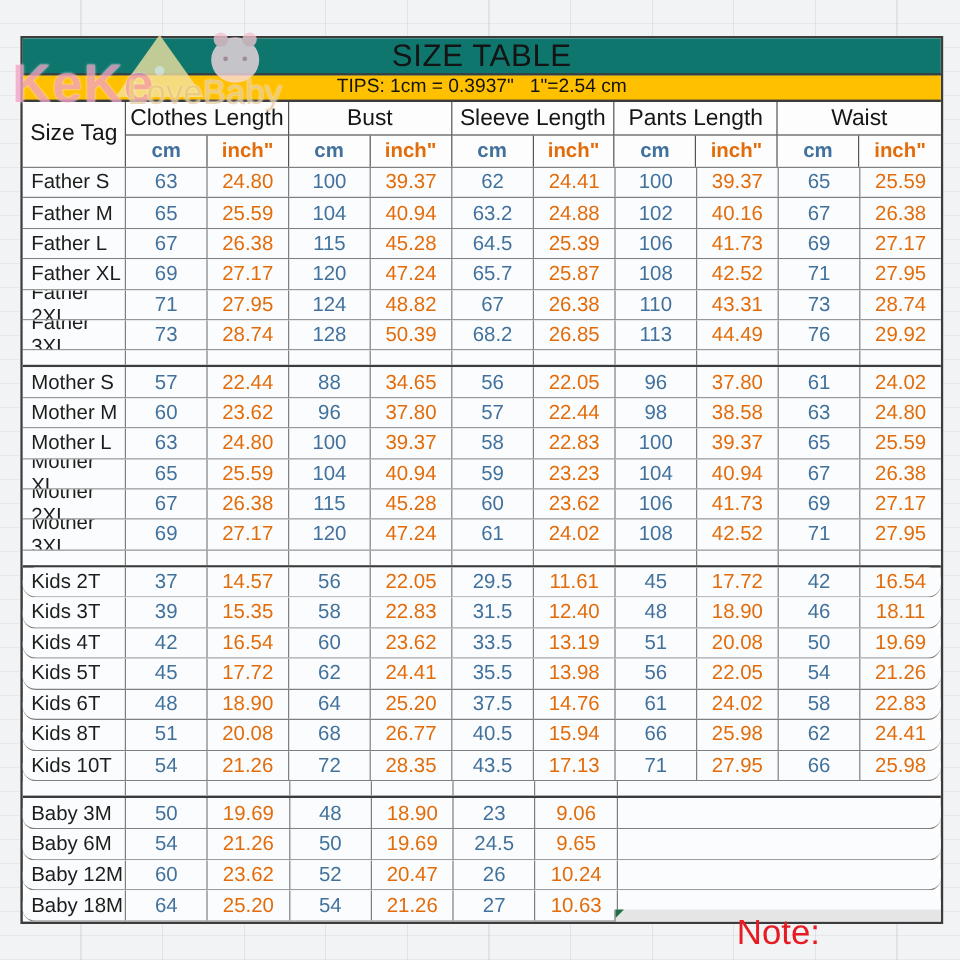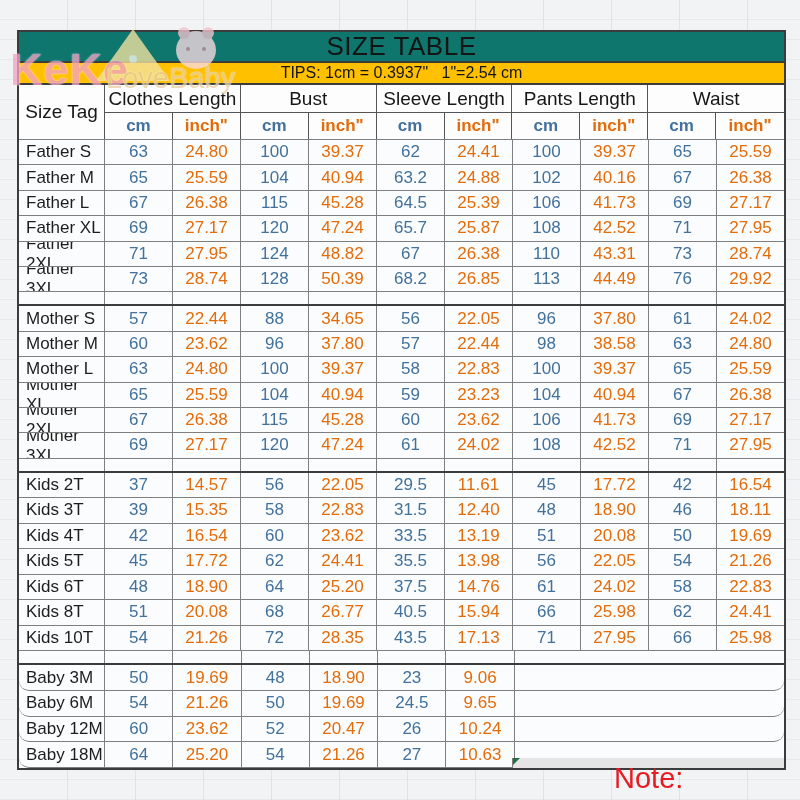--- a/index.html
+++ b/index.html
@@ -42,21 +42,21 @@
     border-right:1px solid #555; font-size:19px; color:#161616;
   }
   .h-corner{grid-row:1/3; grid-column:1;}
   .h-meas{grid-column:span 2; border-bottom:1px solid #555;}
   .h-unit{font-size:17px; font-weight:bold;}
   .u-cm{color:var(--cm-text);text-align:right;} .u-inch{color:var(--inch-text);}
   .no-r{border-right:none !important;}
   #table-body{flex:1 1 auto; display:flex; flex-direction:column; position:relative;}
   .t-row{display:flex; border-bottom:1px solid var(--border-light); background:var(--cell-bg);}
   .father-row,.mother-row{height:25.4px;}
-  .kids-row{height:25.5px;}
+  .kids-row{height:25.5px;border-radius:11px;}
   .baby-row{height:25.7px;border-radius:10px;}
   .gap-row{height:14px; border-bottom:2px solid var(--border-dark);}
   .c{display:flex; align-items:center; justify-content:center;
      border-right:1px solid var(--border-light); font-size:17px; overflow:hidden;}
   .tag{flex:0 0 86px; justify-content:flex-start; padding-left:7px; color:#1d1d1d;}
   .val{flex:1 1 0;}
   .cm{color:var(--cm-text);} .inch{color:var(--inch-text);}
   .sp{flex:4 4 0; border-right:none;}
   .note-box{
     position:absolute; top:618px; bottom:0; right:0;

